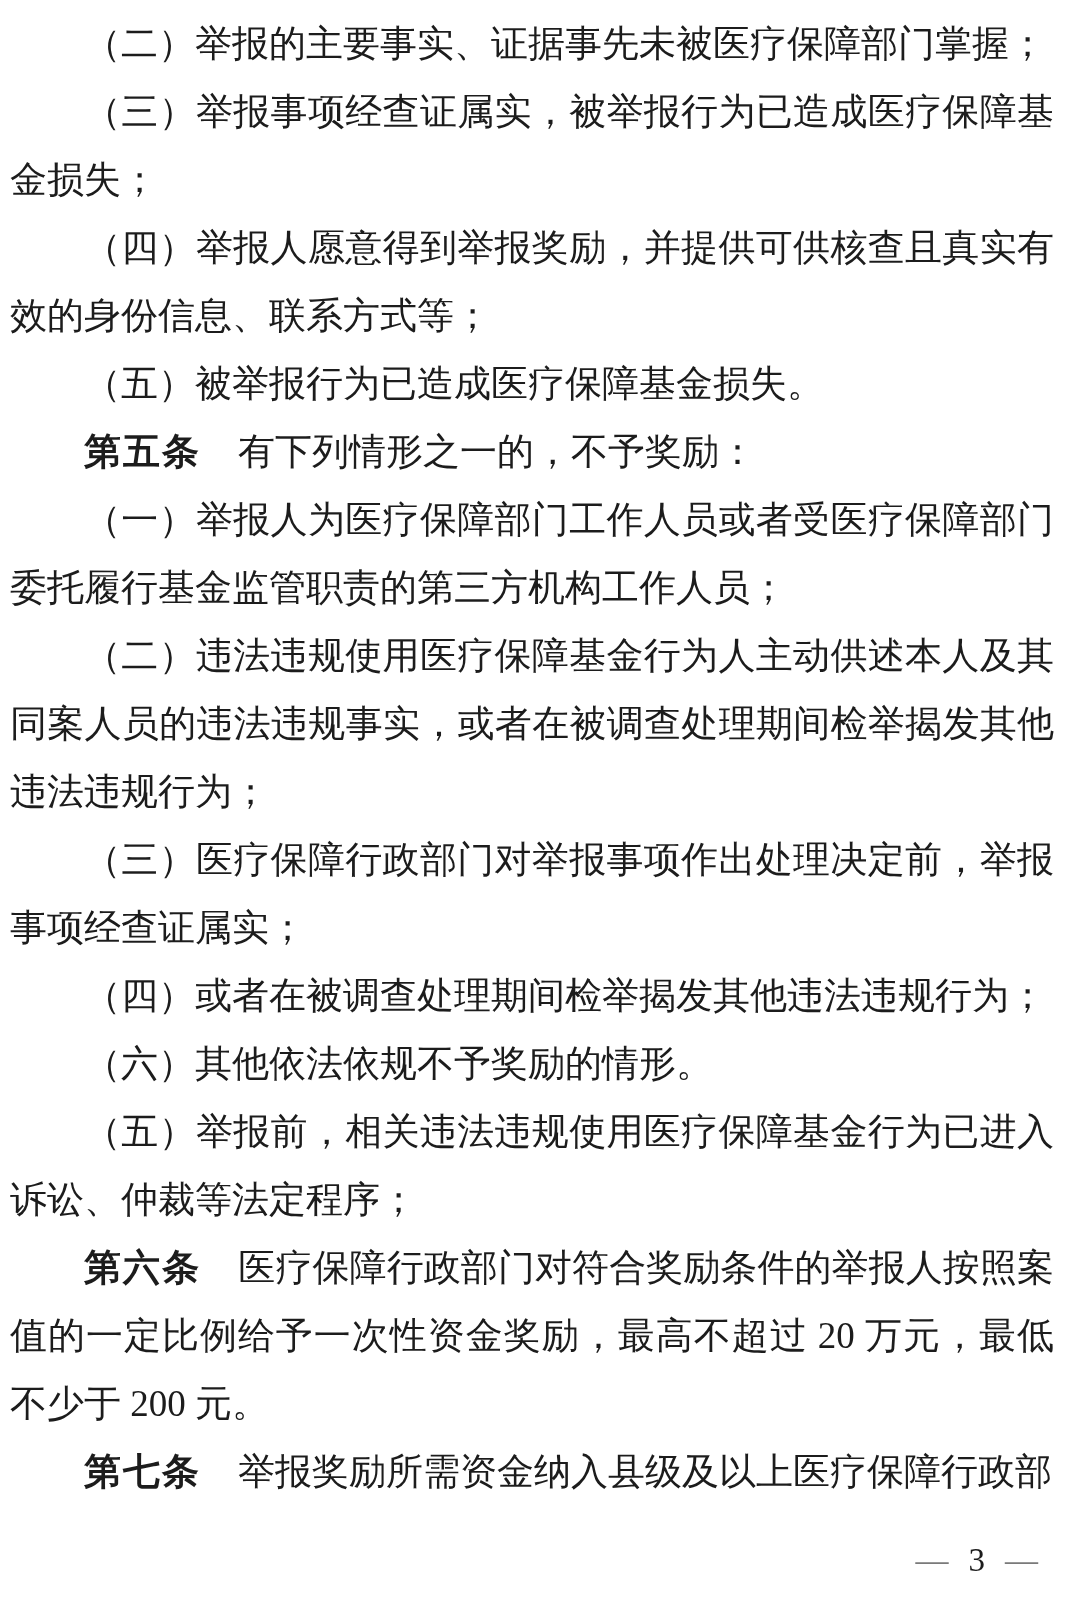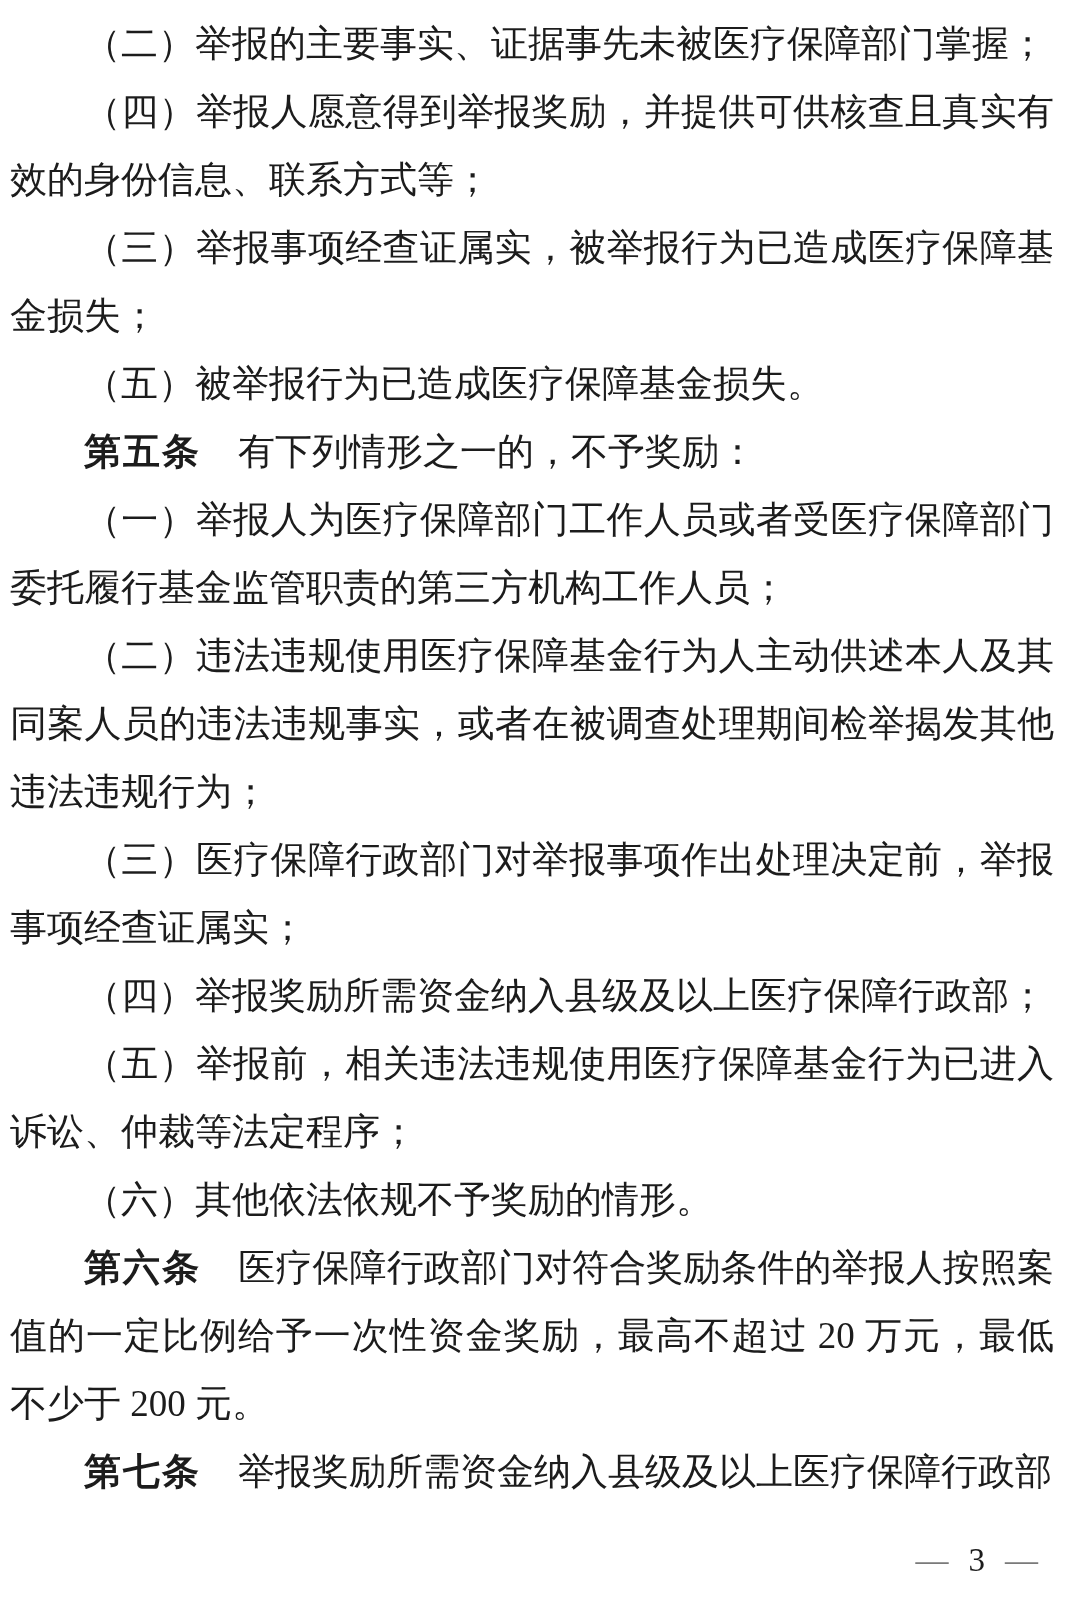--- a/index.html
+++ b/index.html
@@ -52,39 +52,39 @@
   }
 </style>
 </head>
 <body>
 
 <div class="page">
   <div class="doc">
 
     <p><b class="term"></b><span>（二）举报的主要事实、证据事先未被医疗保障部门掌握；</span></p>
 
+    <p><b class="term"></b><span>（三）举报事项经查证属实，被举报行为已造成医疗保障基金损失；</span></p>
+
     <p><b class="term"></b><span>（四）举报人愿意得到举报奖励，并提供可供核查且真实有效的身份信息、联系方式等；</span></p>
-
-    <p><b class="term"></b><span>（三）举报事项经查证属实，被举报行为已造成医疗保障基金损失；</span></p>
 
     <p><b class="term"></b><span>（五）被举报行为已造成医疗保障基金损失。</span></p>
 
     <p><b class="term">第五条</b><span>　有下列情形之一的，不予奖励：</span></p>
 
     <p><b class="term"></b><span>（一）举报人为医疗保障部门工作人员或者受医疗保障部门委托履行基金监管职责的第三方机构工作人员；</span></p>
 
     <p><b class="term"></b><span>（二）违法违规使用医疗保障基金行为人主动供述本人及其同案人员的违法违规事实，或者在被调查处理期间检举揭发其他违法违规行为；</span></p>
 
     <p><b class="term"></b><span>（三）医疗保障行政部门对举报事项作出处理决定前，举报事项经查证属实；</span></p>
 
-    <p><b class="term"></b><span>（四）举报奖励所需资金纳入县级及以上医疗保障行政部；</span></p>
+    <p><b class="term"></b><span>（四）或者在被调查处理期间检举揭发其他违法违规行为；</span></p>
+
+    <p><b class="term"></b><span>（六）其他依法依规不予奖励的情形。</span></p>
 
     <p><b class="term"></b><span>（五）举报前，相关违法违规使用医疗保障基金行为已进入诉讼、仲裁等法定程序；</span></p>
-
-    <p><b class="term"></b><span>（六）其他依法依规不予奖励的情形。</span></p>
 
     <p><b class="term">第六条</b><span>　医疗保障行政部门对符合奖励条件的举报人按照案值的一定比例给予一次性资金奖励，最高不超过 20 万元，最低不少于 200 元。</span></p>
 
     <p><b class="term">第七条</b><span>　举报奖励所需资金纳入县级及以上医疗保障行政部</span></p>
 
   </div>
 
   <div class="footer">
     <span class="dash">—</span><span class="pagenum">3</span><span class="dash">—</span>
   </div>

